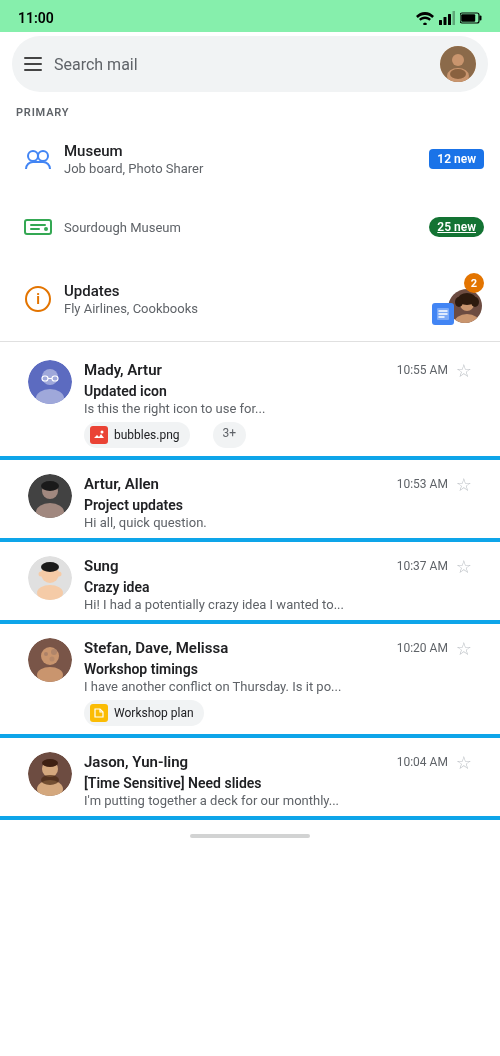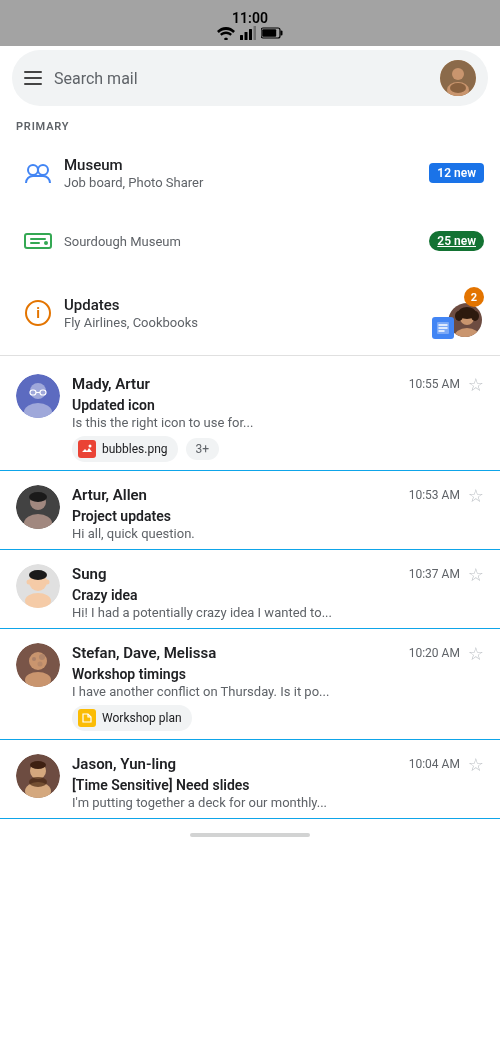--- a/index.html
+++ b/index.html
@@ -11,22 +11,21 @@
       min-height: 1056px;
       overflow-x: hidden;
     }
 
     
     .status-bar {
       display: flex;
       justify-content: space-between;
       align-items: center;
       padding: 10px 18px 6px;
-      background: #a3a3a3;
-      flex-direction: column;
+      background: #86efac;
     }
     .status-time {
       font-size: 14px;
       font-weight: 600;
       color: #000;
     }
     .status-icons {
       display: flex;
       align-items: center;
       gap: 5px;
@@ -161,22 +160,22 @@
       height: 38px;
       border-radius: 50%;
       overflow: hidden;
       border: 2px solid #fff;
     }
 
     
     .mail-row {
       display: flex;
       align-items: flex-start;
-      padding: 12px 16px 8px;
-      border-bottom: 1px solid #0ea5e9;
+      padding: 12px 28px 8px;
+      border-bottom: 4px solid #0ea5e9;
       cursor: pointer;
       position: relative;
     }
     .mail-avatar {
       width: 44px;
       height: 44px;
       border-radius: 50%;
       overflow: hidden;
       flex-shrink: 0;
       margin-top: 2px;
@@ -218,22 +217,21 @@
     }
     .mail-star {
       color: #bdc1c6;
       font-size: 18px;
       margin-left: 8px;
       margin-top: 2px;
       flex-shrink: 0;
     }
     .mail-attachments {
       display: flex;
-      align-items: center;
-      gap: 8px;
+      gap: 23px;
       margin-top: 6px;
       flex-wrap: wrap;
     }
     .attachment-chip {
       display: flex;
       align-items: center;
       background: #f1f3f4;
       border-radius: 16px;
       padding: 4px 10px 4px 6px;
       gap: 6px;

